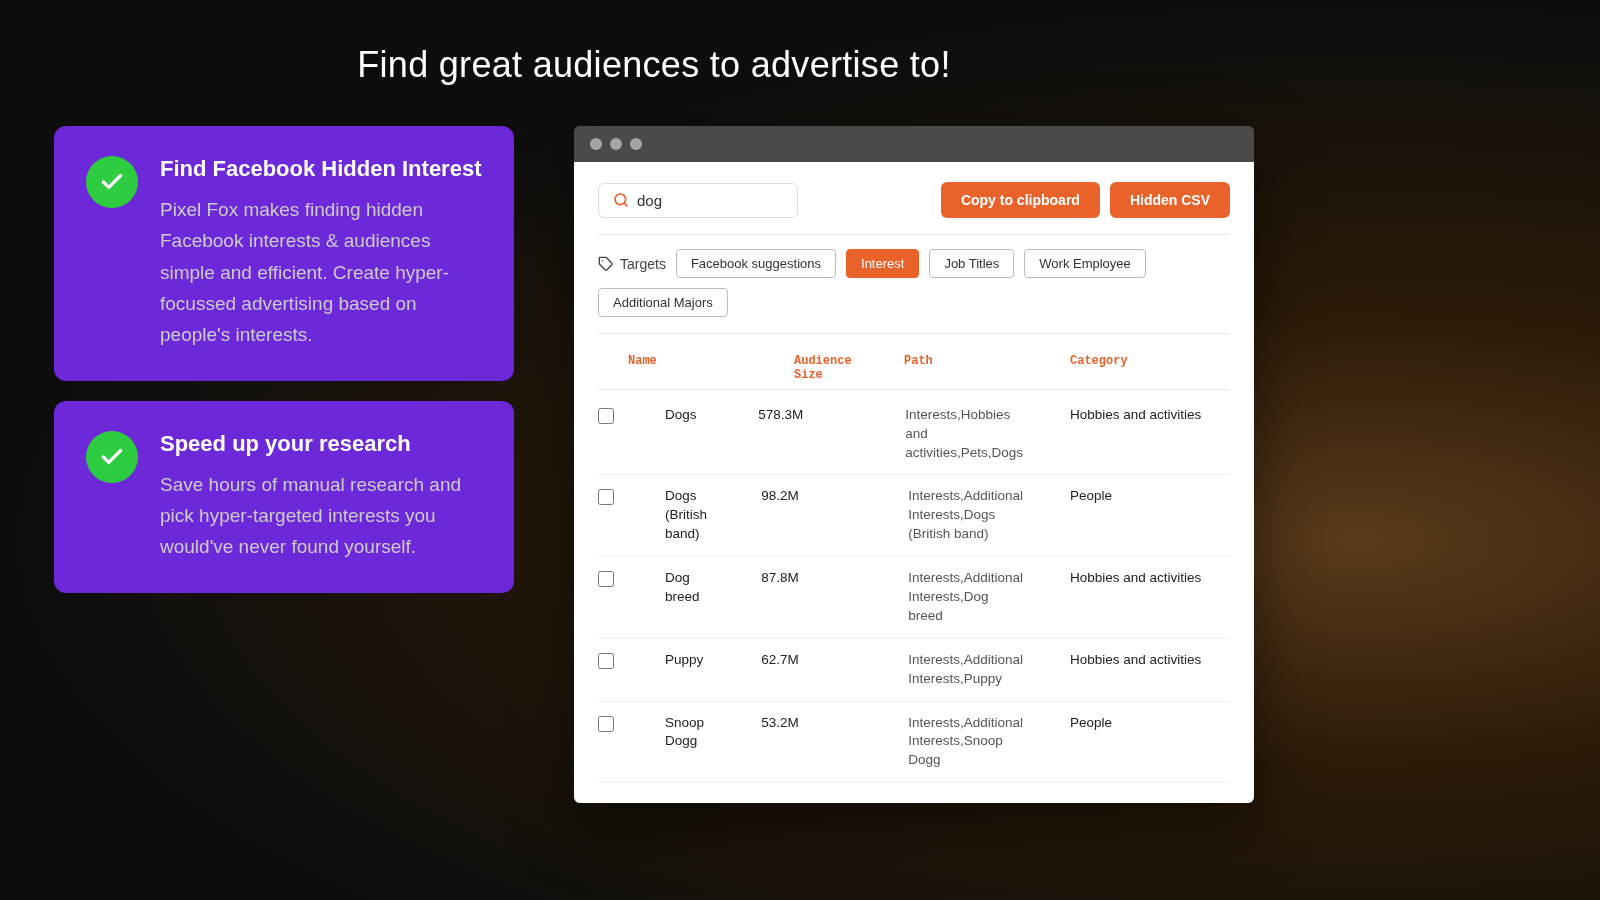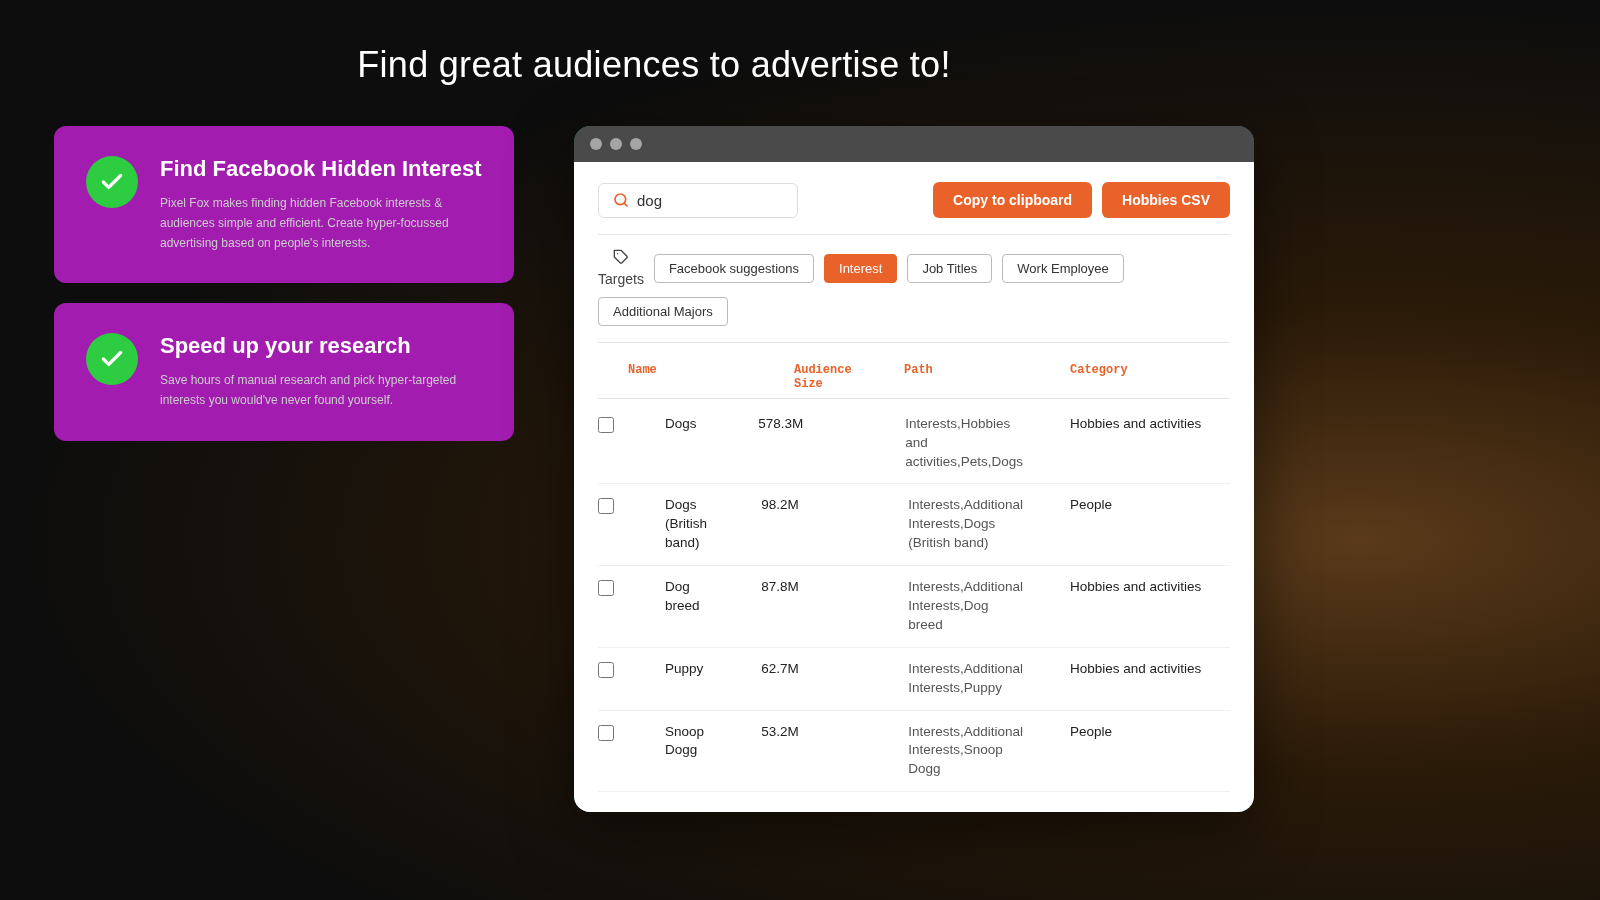--- a/index.html
+++ b/index.html
@@ -52,21 +52,21 @@
     
     .left-col {
       flex: 0 0 460px;
       display: flex;
       flex-direction: column;
       gap: 20px;
     }
 
     
     .feature-card {
-      background: #a21caf;
+      background: #6d28d9;
       border-radius: 12px;
       padding: 30px 32px;
       display: flex;
       align-items: flex-start;
       gap: 22px;
     }
 
     .check-circle {
       flex-shrink: 0;
       width: 52px;
@@ -85,30 +85,30 @@
 
     .feature-text h2 {
       color: #ffffff;
       font-size: 22px;
       font-weight: 700;
       margin-bottom: 12px;
     }
 
     .feature-text p {
       color: #cccccc;
-      font-size: 12px;
+      font-size: 19px;
       line-height: 1.65;
       font-weight: 400;
     }
 
     
     .browser-mockup {
       flex: 1;
       background: #0f766e;
-      border-radius: 16px;
+      border-radius: 6px;
       overflow: hidden;
       box-shadow: 0 20px 60px rgba(0,0,0,0.5);
     }
 
     .browser-titlebar {
       background: #4a4a4a;
       padding: 12px 16px;
       display: flex;
       align-items: center;
       gap: 8px;
@@ -197,21 +197,20 @@
       flex-wrap: wrap;
     }
 
     .targets-label {
       display: flex;
       align-items: center;
       gap: 6px;
       font-size: 14px;
       color: #444;
       font-weight: 500;
-      flex-direction: column;
     }
 
     .filter-btn {
       border-radius: 4px;
       padding: 6px 14px;
       font-size: 13px;
       font-weight: 500;
       cursor: pointer;
       border: 1.5px solid #bbb;
       background: #fff;
@@ -325,21 +324,21 @@
         <div class="search-row">
           <div class="search-box">
             <svg class="search-icon-svg" width="16" height="16" viewBox="0 0 24 24" fill="none" stroke="#e8622a" stroke-width="2.5" stroke-linecap="round" stroke-linejoin="round">
               <circle cx="11" cy="11" r="8"></circle>
               <line x1="21" y1="21" x2="16.65" y2="16.65"></line>
             </svg>
             <span class="search-text">dog</span>
           </div>
           <div class="btn-group">
             <button class="btn-copy">Copy to clipboard</button>
-            <button class="btn-export">Hobbies CSV</button>
+            <button class="btn-export">Hidden CSV</button>
           </div>
         </div>
 
         <div class="divider"></div>
 
         <div class="targets-row">
           <span class="targets-label">
             <svg width="16" height="16" viewBox="0 0 24 24" fill="none" stroke="#444" stroke-width="2" stroke-linecap="round" stroke-linejoin="round">
               <path d="M20.59 13.41l-7.17 7.17a2 2 0 0 1-2.83 0L2 12V2h10l8.59 8.59a2 2 0 0 1 0 2.82z"></path>
               <line x1="7" y1="7" x2="7.01" y2="7"></line>

